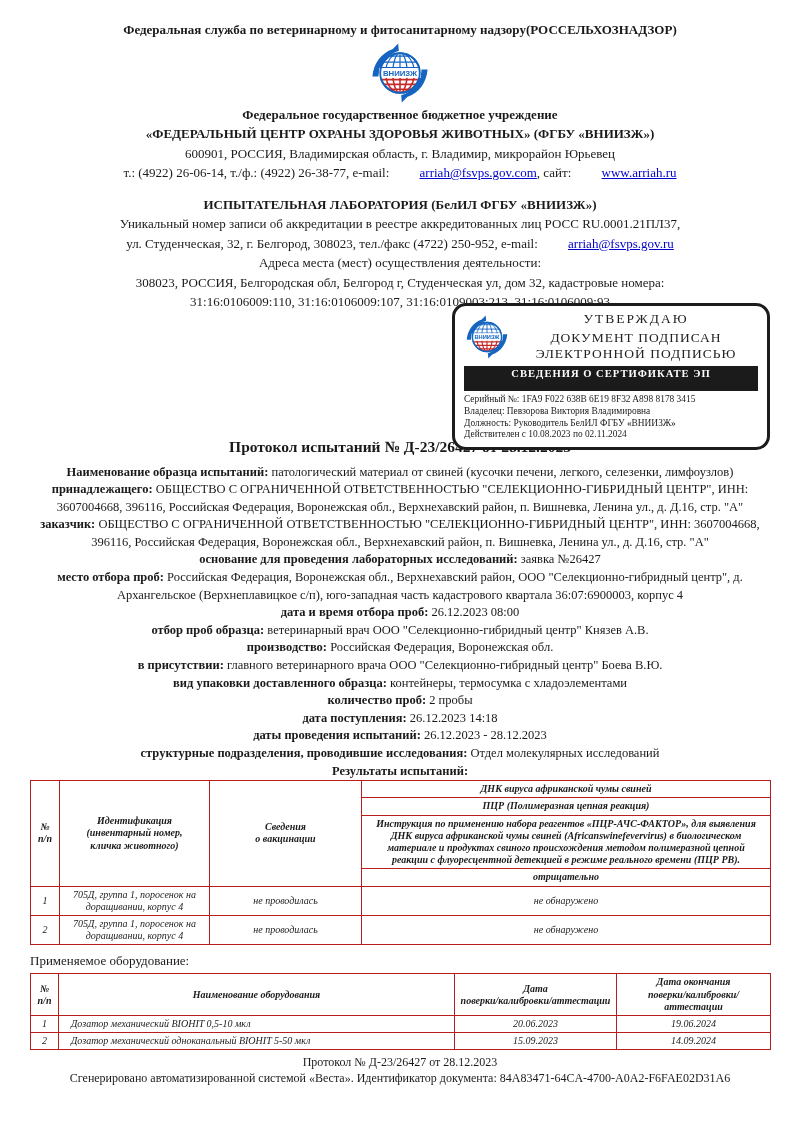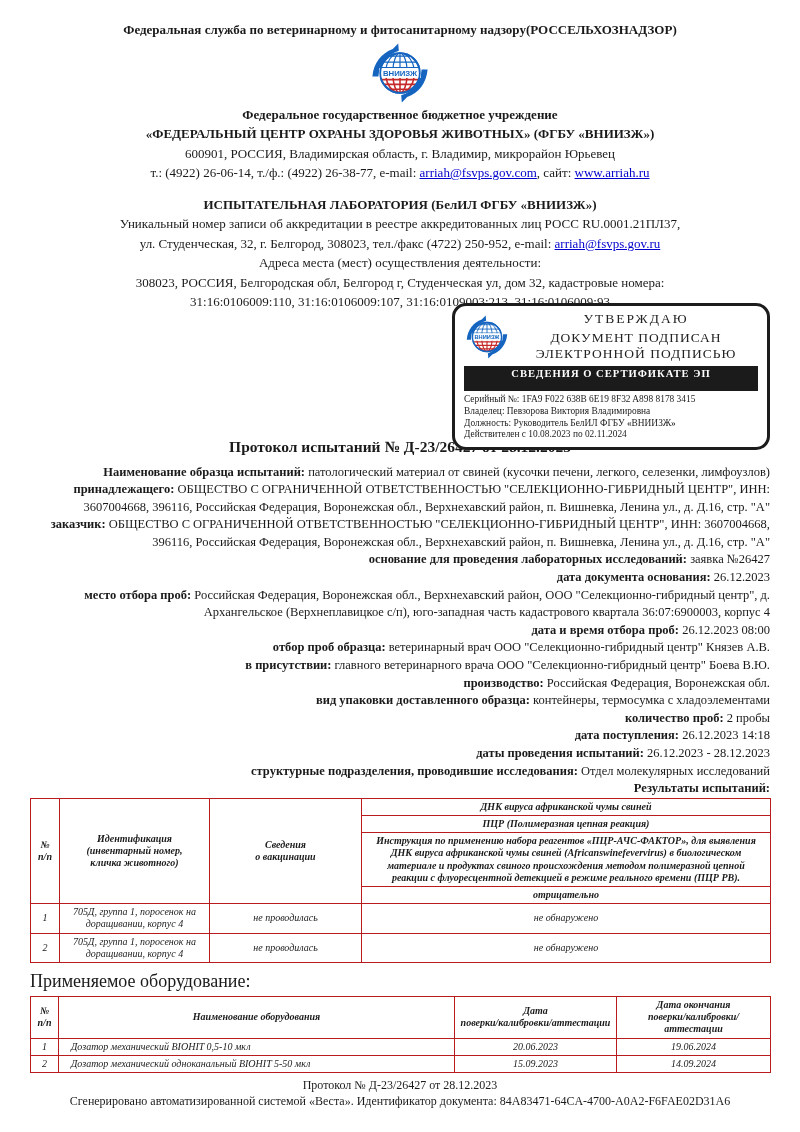--- a/index.html
+++ b/index.html
@@ -9,21 +9,21 @@
     font-family:"Liberation Serif", serif;
     color:#1a1a1a;
   }
   .page { position:relative; width:800px; height:1132px; padding:20px 30px 0; }
 
   
   .hdr { text-align:center; }
   .hdr-line { font-size:13px; line-height:19.5px; }
   .bold { font-weight:bold; }
   .logo-wrap { margin:3px auto 2px; width:62px; height:60px; }
-  .lnk { color:#0000cc; text-decoration:underline; cursor:pointer; }
+  .lnk { color:#0000cc; text-decoration:underline; cursor:pointer;margin-left:27px; }
 
   
   .stamp {
     position:absolute; top:303px; right:30px; width:318px;
     border:3px solid #1c1c1c; border-radius:14px; background:#fff;
     padding:5px 9px 6px;
   }
   .stamp-top { display:flex; align-items:center; gap:4px; }
   .stamp-logo { width:46px; height:44px; flex:none; }
   .stamp-titles { flex:1; text-align:center; color:#222; }
@@ -33,30 +33,30 @@
     background:#1b1b1b; color:#fff; text-align:center;
     font-size:10.6px; font-weight:bold; letter-spacing:1px;
     padding:2px 0 12px; margin:4px 0 3px;
   }
   .stamp-info { font-size:9.4px; line-height:11.8px; color:#222; }
 
   .spacer-stamp { height:124px; }
 
   
   .doc-title { text-align:center; font-weight:bold; font-size:15.5px; margin:2px 0 8px; }
-  .field { font-size:12.5px; line-height:17.6px; text-align:right; }
+  .field { font-size:12.5px; line-height:17.6px; text-align:center; }
 
   
   table { border-collapse:collapse; width:740px; table-layout:fixed; }
   td, th { border:1px solid #b91c1c; font-size:10px; line-height:12.2px;
            text-align:center; vertical-align:middle; padding:2px 4px;font-style:italic; }
   th { font-weight:bold; }
   .res-table .instr { padding:2px 8px; }
   .res-table td.left-head { font-weight:bold; }
-  .eq-title { font-size:18px; margin:8px 0 4px; }
+  .eq-title { font-size:13px; margin:8px 0 4px; }
   .eq-table .name-cell { text-align:left; padding-left:12px; }
 
   
   .footer { margin-top:5px; font-size:12px; line-height:15.5px; text-align:center; }
 </style>
 </head>
 <body>
 
 <div class="page">
 
@@ -172,26 +172,25 @@
 
   <div class="spacer-stamp"></div>
 
   <div class="doc-title">Протокол испытаний № Д-23/26427 от 28.12.2023</div>
 
   <div>
     <p class="field"><b>Наименование образца испытаний:</b> <span>патологический материал от свиней (кусочки печени, легкого, селезенки, лимфоузлов)</span></p>
     <p class="field"><b>принадлежащего:</b> <span>ОБЩЕСТВО С ОГРАНИЧЕННОЙ ОТВЕТСТВЕННОСТЬЮ "СЕЛЕКЦИОННО-ГИБРИДНЫЙ ЦЕНТР", ИНН: 3607004668, 396116, Российская Федерация, Воронежская обл., Верхнехавский район, п. Вишневка, Ленина ул., д. Д.16, стр. "А"</span></p>
     <p class="field"><b>заказчик:</b> <span>ОБЩЕСТВО С ОГРАНИЧЕННОЙ ОТВЕТСТВЕННОСТЬЮ "СЕЛЕКЦИОННО-ГИБРИДНЫЙ ЦЕНТР", ИНН: 3607004668, 396116, Российская Федерация, Воронежская обл., Верхнехавский район, п. Вишневка, Ленина ул., д. Д.16, стр. "А"</span></p>
     <p class="field"><b>основание для проведения лабораторных исследований:</b> <span>заявка №26427</span></p>
-    <p class="field"><b>дата документа основания:</b> <span>26.12.2023</span></p>
     <p class="field"><b>место отбора проб:</b> <span>Российская Федерация, Воронежская обл., Верхнехавский район, ООО "Селекционно-гибридный центр", д. Архангельское (Верхнеплавицкое с/п), юго-западная часть кадастрового квартала 36:07:6900003, корпус 4</span></p>
     <p class="field"><b>дата и время отбора проб:</b> <span>26.12.2023 08:00</span></p>
     <p class="field"><b>отбор проб образца:</b> <span>ветеринарный врач ООО "Селекционно-гибридный центр" Князев А.В.</span></p>
+    <p class="field"><b>производство:</b> <span>Российская Федерация, Воронежская обл.</span></p>
     <p class="field"><b>в присутствии:</b> <span>главного ветеринарного врача ООО "Селекционно-гибридный центр" Боева В.Ю.</span></p>
-    <p class="field"><b>производство:</b> <span>Российская Федерация, Воронежская обл.</span></p>
     <p class="field"><b>вид упаковки доставленного образца:</b> <span>контейнеры, термосумка с хладоэлементами</span></p>
     <p class="field"><b>количество проб:</b> <span>2 пробы</span></p>
     <p class="field"><b>дата поступления:</b> <span>26.12.2023 14:18</span></p>
     <p class="field"><b>даты проведения испытаний:</b> <span>26.12.2023 - 28.12.2023</span></p>
     <p class="field"><b>структурные подразделения, проводившие исследования:</b> <span>Отдел молекулярных исследований</span></p>
     <p class="field"><b>Результаты испытаний:</b></p>
   </div>
 
   <table class="res-table">
     <colgroup>

